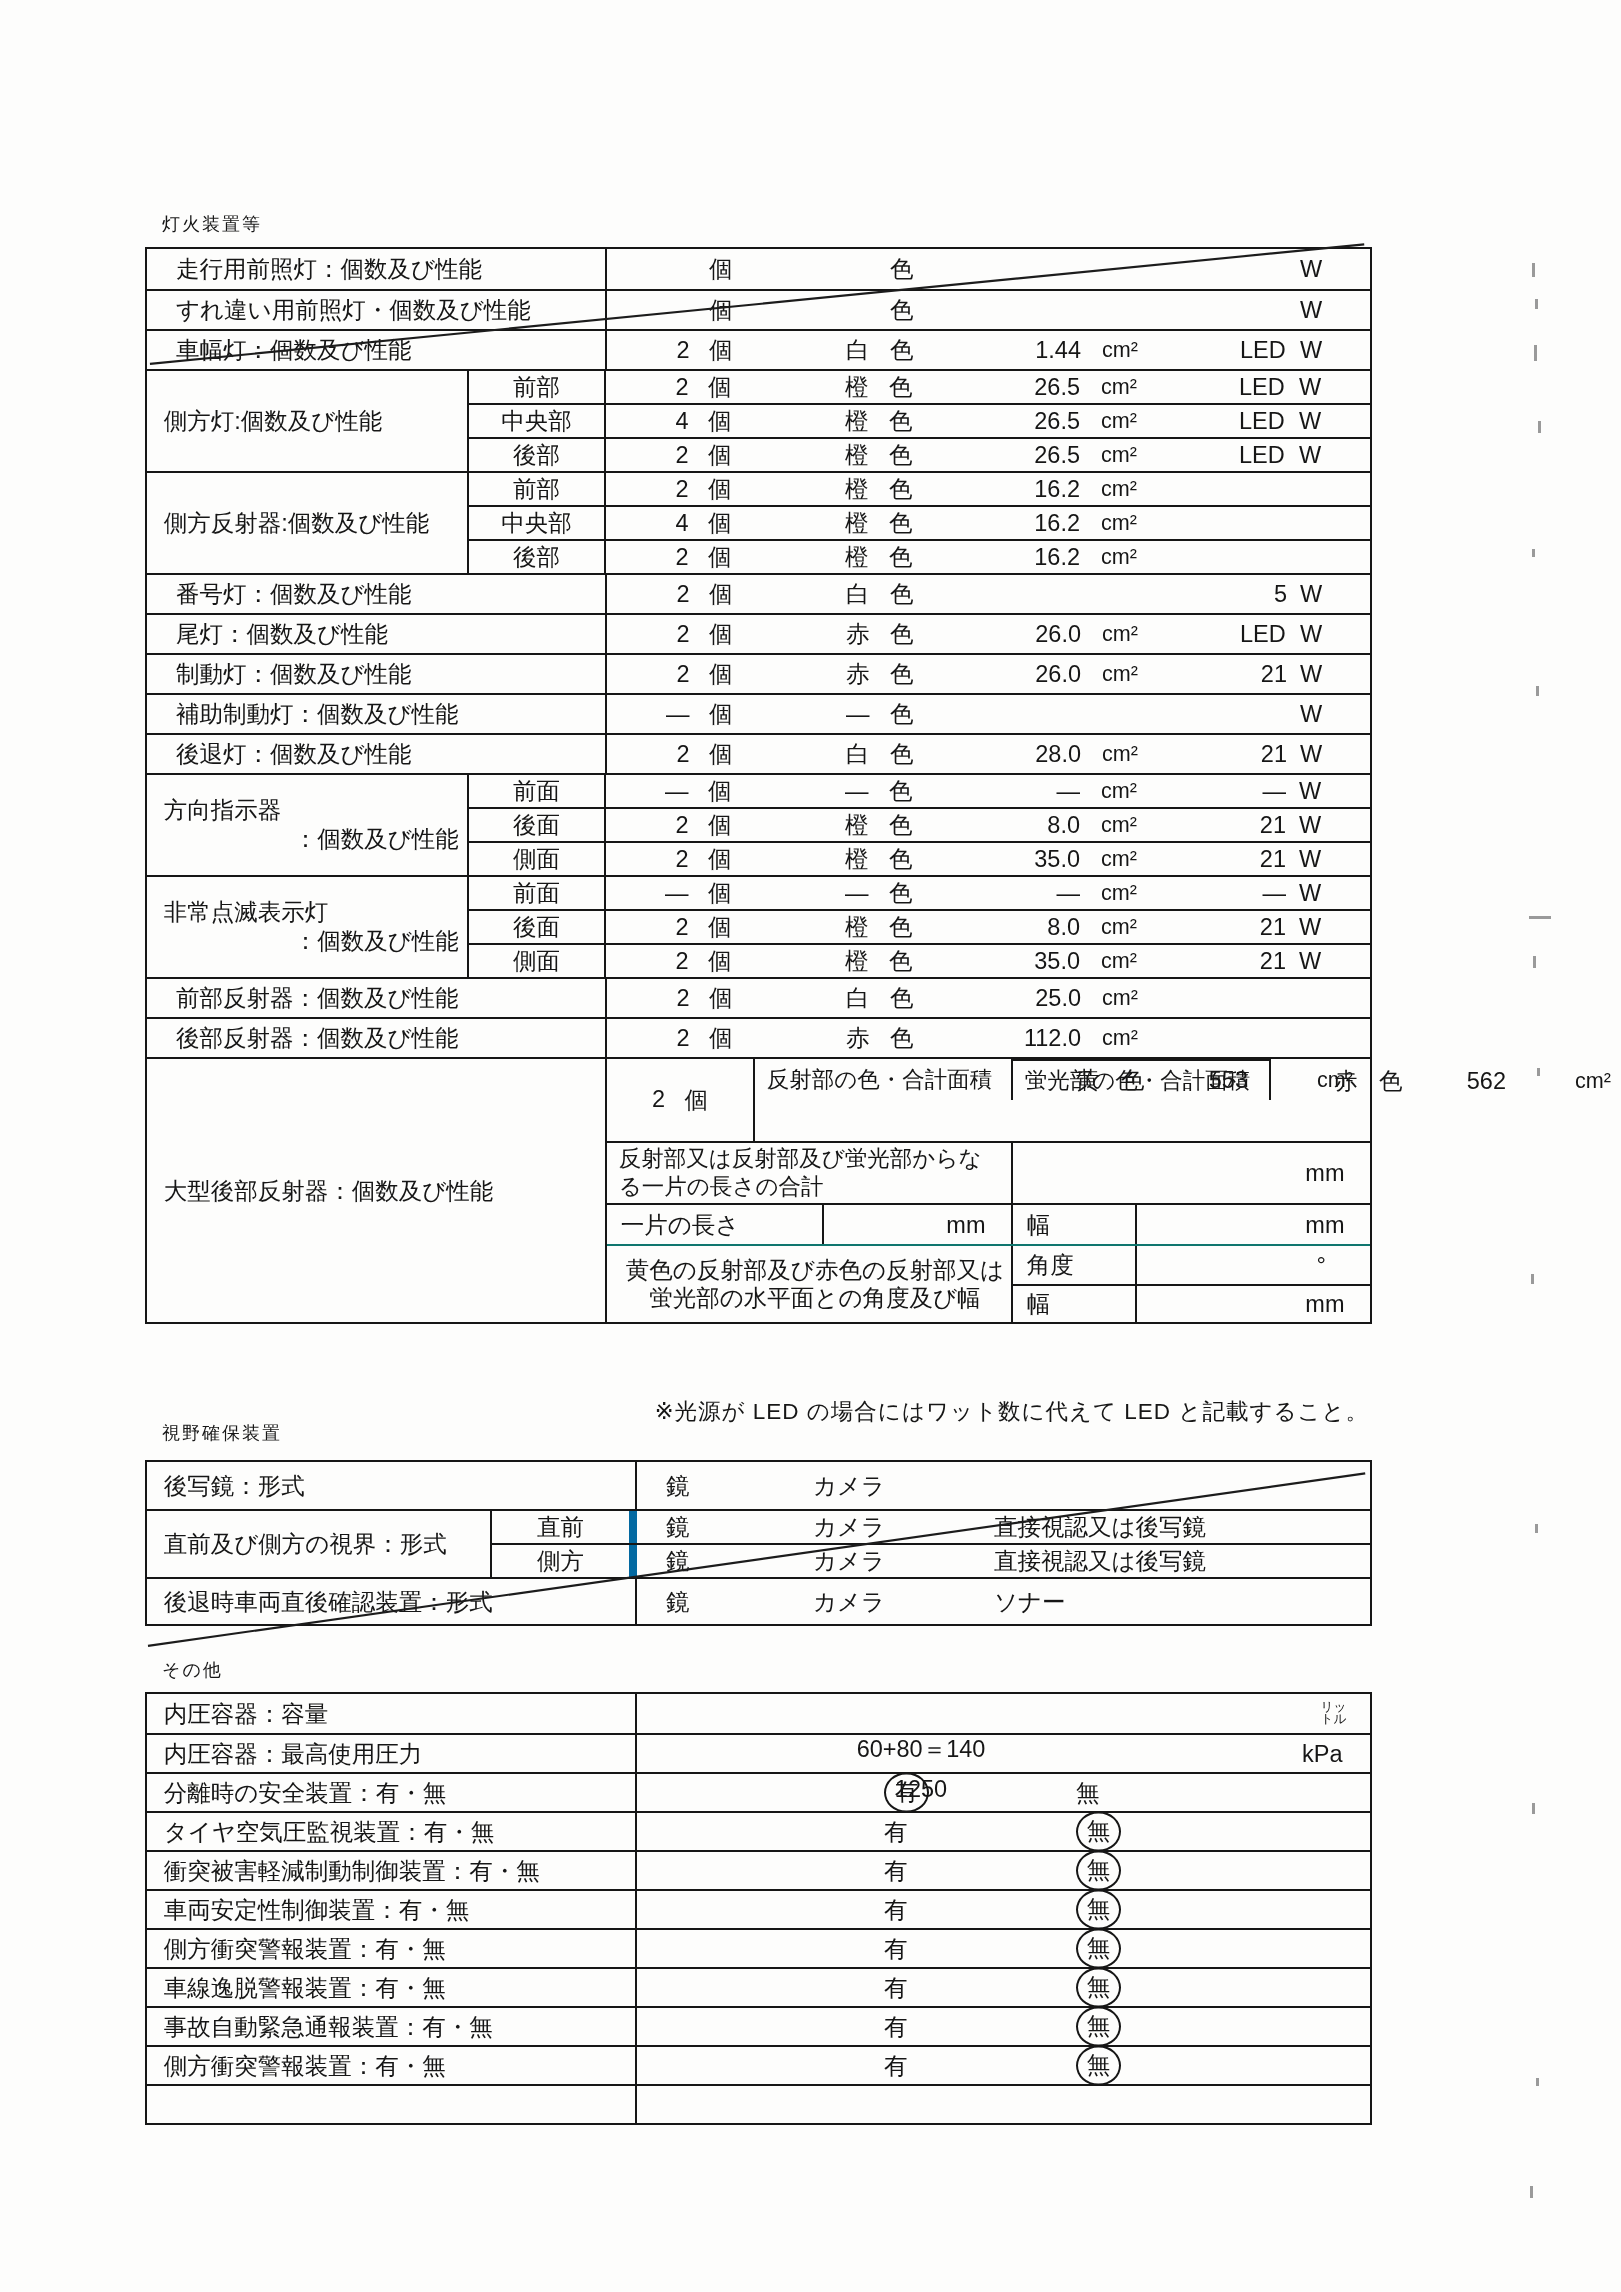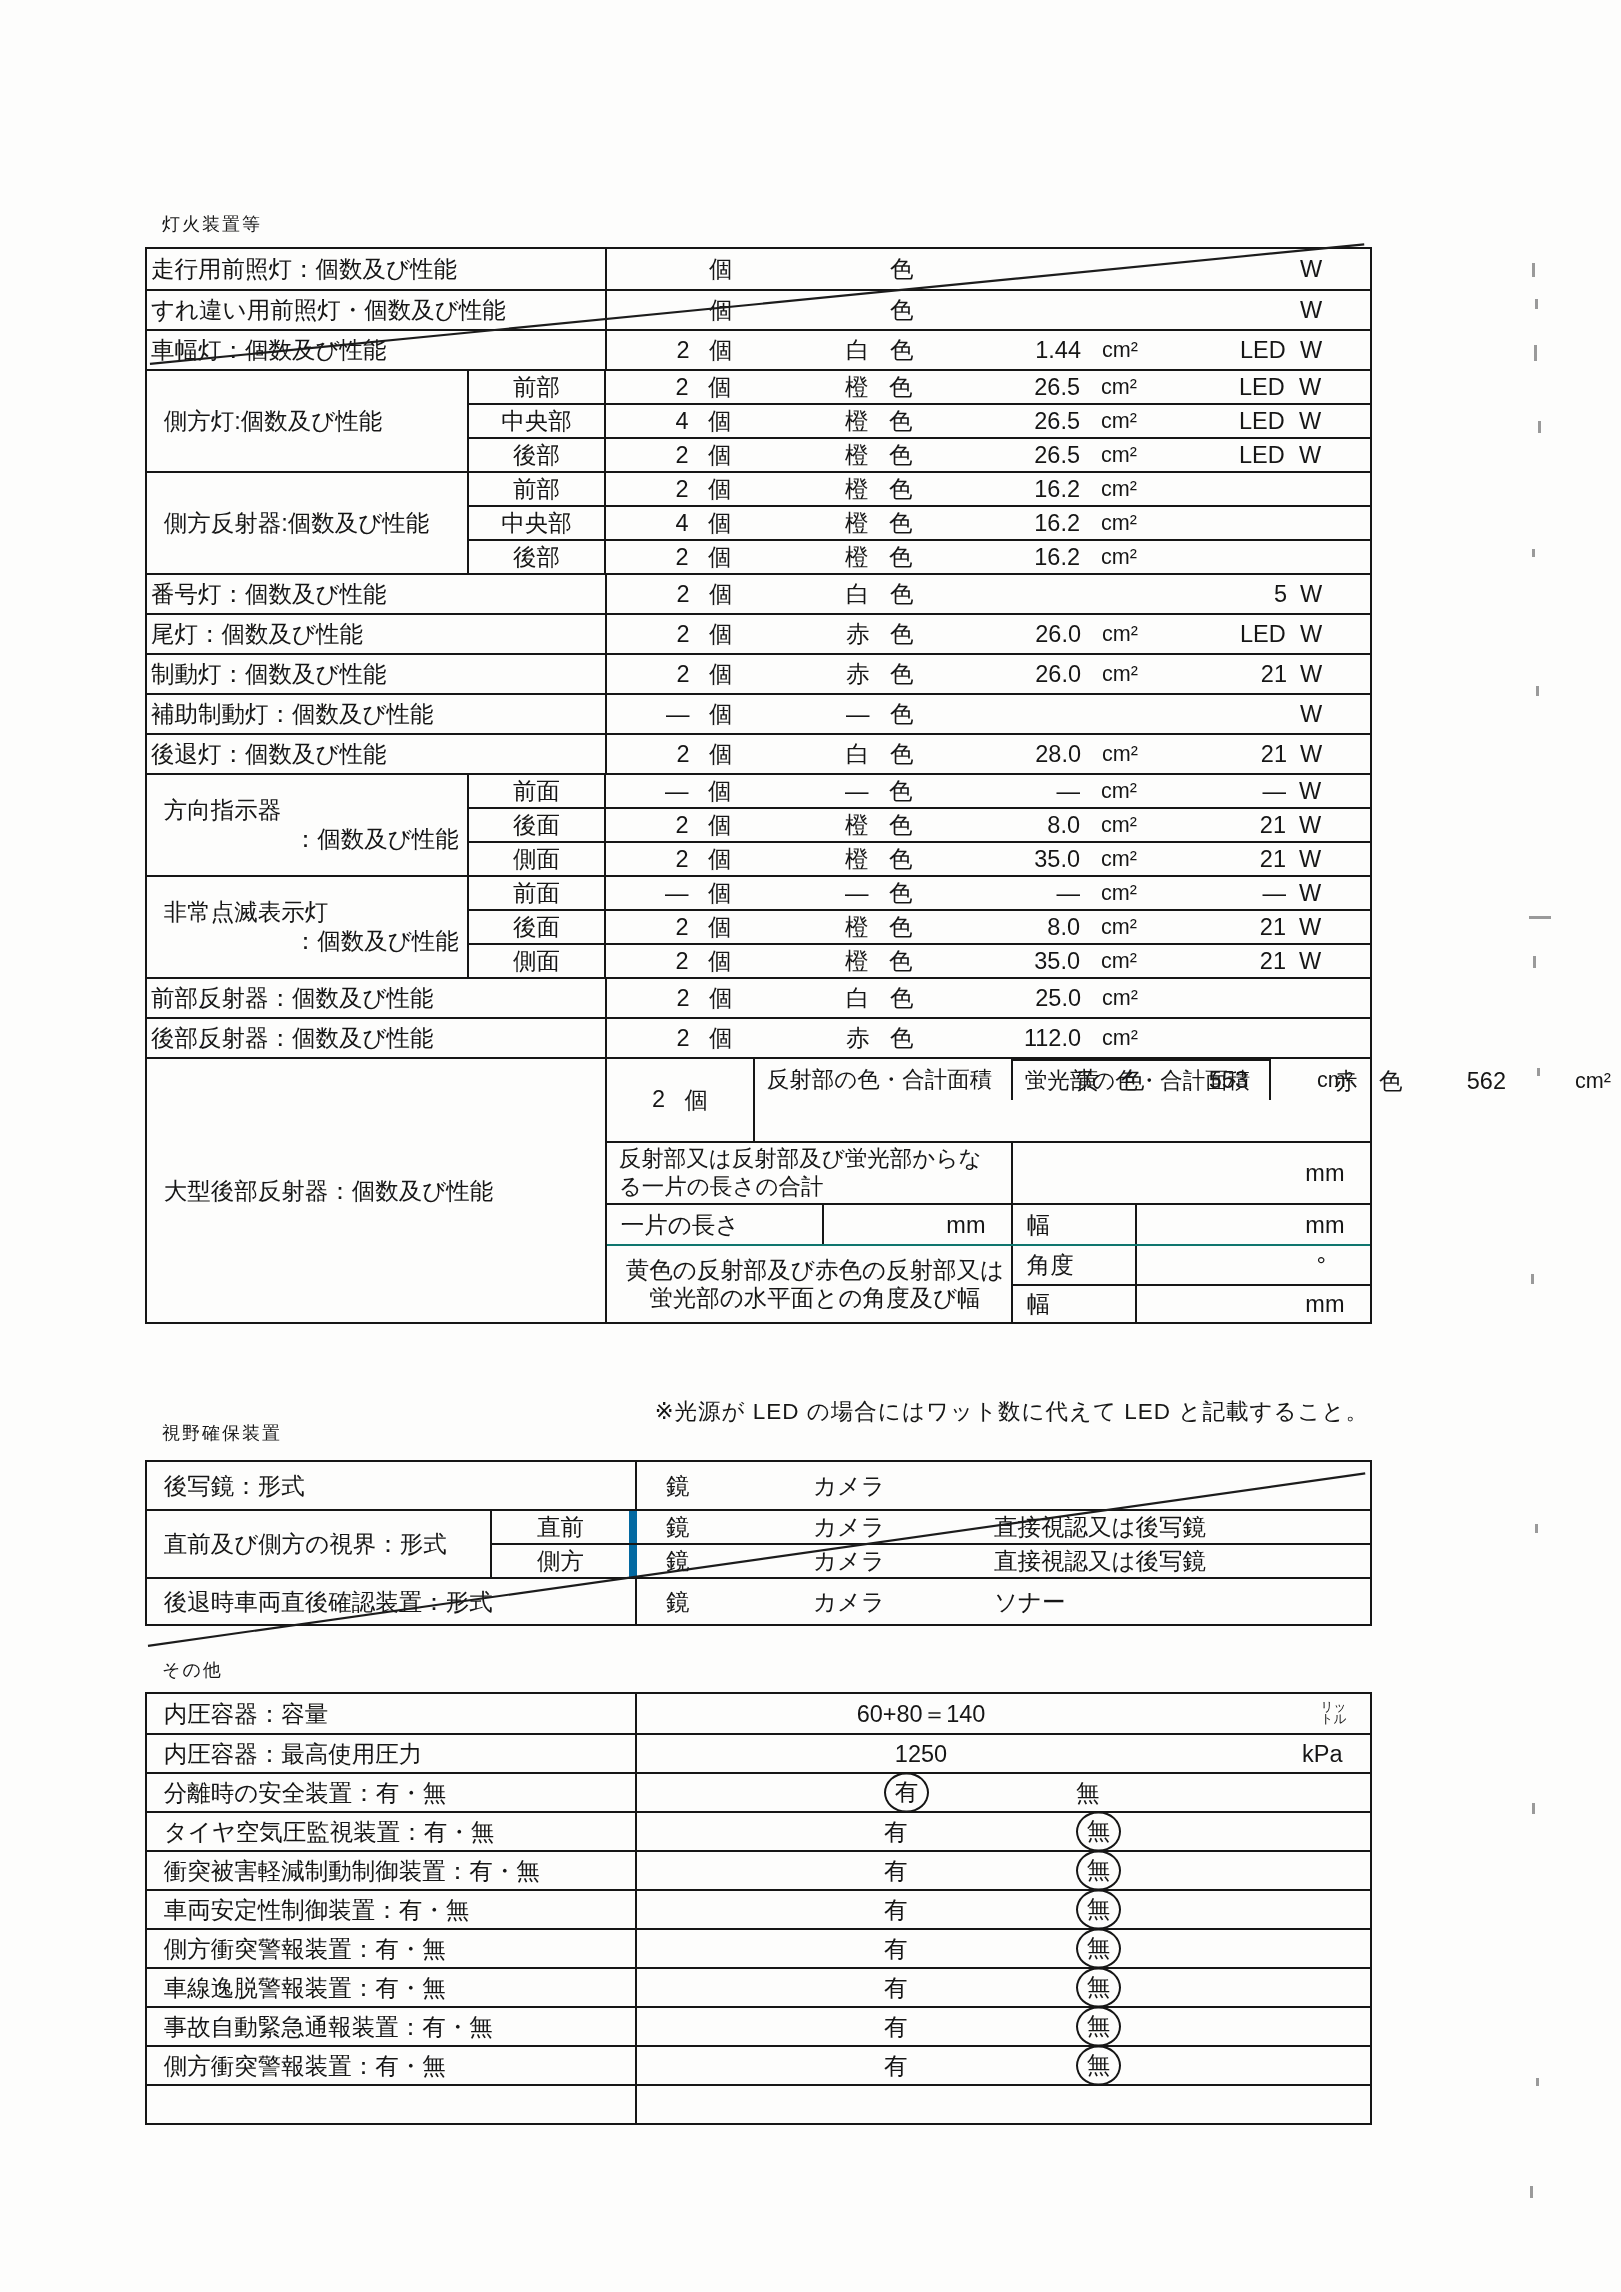--- a/index.html
+++ b/index.html
@@ -4,21 +4,21 @@
 <style>
   html,body{margin:0;padding:0;background:#e8e8e8;}
   *{box-sizing:border-box;}
   #page{position:relative;width:1621px;height:2293px;background:#fdfdfc;overflow:hidden;
         font-family:"Liberation Sans","DejaVu Sans",sans-serif;color:#161616;font-size:23.5px;}
   .ttl{position:absolute;left:162px;font-size:18px;letter-spacing:2px;}
   .tbl{position:absolute;left:145px;width:1227px;border:2.9px solid #161616;background:#fdfdfc;}
   .row{display:flex;border-top:2px solid #161616;height:40px;}
   .row.nt,.grp.nt{border-top:none;}
   .grp{display:flex;border-top:2px solid #161616;}
-  .lbl{width:460px;border-right:2px solid #161616;display:flex;align-items:center;padding-left:4px;}
+  .lbl{width:460px;border-right:2px solid #161616;display:flex;align-items:center;padding-left:29px;}
   .glbl{width:322px;border-right:2px solid #161616;display:flex;flex-direction:column;justify-content:center;padding-left:16.7px;line-height:29px;}
   .gsub{flex:1;display:flex;flex-direction:column;}
   .srow{display:flex;border-top:2px solid #161616;height:40px;flex:1;}
   .srow.nt{border-top:none;}
   .slbl{width:137px;border-right:2px solid #161616;display:flex;align-items:center;justify-content:center;}
   .val{flex:1;position:relative;}
   .vs{position:absolute;top:50%;transform:translateY(-50%);white-space:nowrap;}
   .n{left:17.6px;width:65px;text-align:right;}
   .cu{left:102px;}
   .c{left:239px;}
@@ -60,21 +60,21 @@
   .lbl2{width:490px;border-right:2px solid #161616;display:flex;align-items:center;padding-left:16.7px;}
   .glbl2{width:345px;border-right:2px solid #161616;display:flex;align-items:center;padding-left:16.7px;}
   .slbl2{width:145px;border-right:8px solid #0369a1;display:flex;align-items:center;justify-content:center;}
   .r48{height:47px;}
   .m{left:29px;}
   .cam{left:176px;}
   .x3{left:357px;}
   
   .lbl3{width:490px;border-right:2px solid #161616;display:flex;align-items:center;padding-left:16.7px;}
   .r40{height:39px;}
-  .cen1{left:176px;width:216px;text-align:center;}
+  .cen1{left:176px;width:216px;text-align:center;margin-top:35px;}
   .kunit{right:27.4px;}
   .lun{right:23.5px;font-size:12.7px;line-height:12.7px;text-align:left;}
   .yes{left:247px;}
   .no{left:439px;}
   .cir{border:2px solid #161616;border-radius:50%;padding:1px 8.8px 3.9px;}
   .note{position:absolute;right:252px;top:1396px;font-size:22.5px;letter-spacing:1px;}
   svg.ovl{position:absolute;left:0;top:0;pointer-events:none;}
   .dot{position:absolute;background:#9a9a9a;}
 </style>
 </head>

